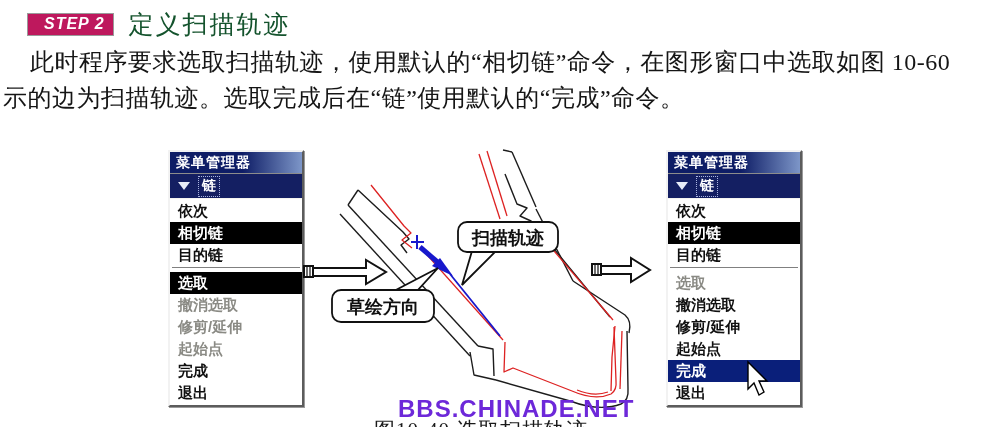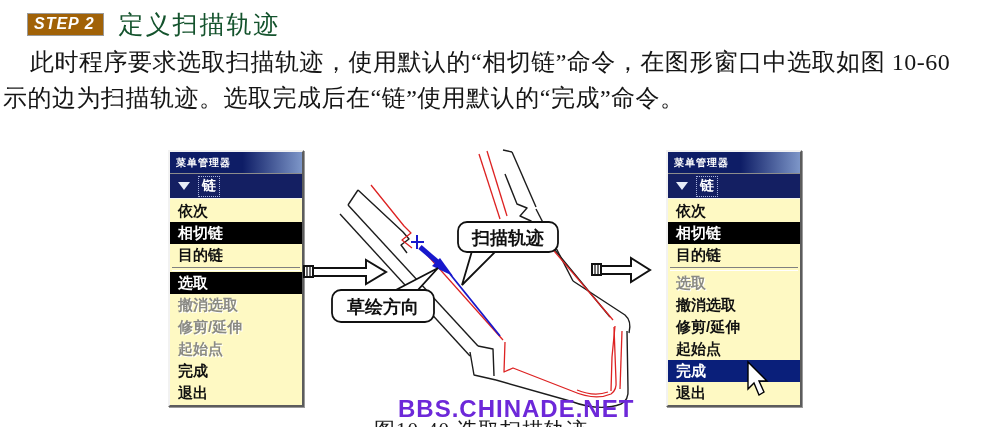--- a/index.html
+++ b/index.html
@@ -2,48 +2,48 @@
 <html><head>
 <meta charset="utf-8">
 <style>
   * { margin:0; padding:0; box-sizing:border-box; }
   html,body { width:1008px; height:427px; overflow:hidden; background:#ffffff;
               font-family:"Liberation Serif","DejaVu Serif",serif; }
   .page { position:relative; width:1008px; height:427px; background:#fff; }
 
   
   .step-header { position:absolute; left:28px; top:8px; display:flex; align-items:center; }
-  .step-badge { display:inline-block; background:#a16207; color:#fff;
+  .step-badge { display:inline-block; background:#be185d; color:#fff;
                 font-family:"Liberation Sans","DejaVu Sans",sans-serif;
                 font-style:italic; font-weight:bold; font-size:16px;
-                padding:1px 8px 2px 6px; letter-spacing:1px;
+                padding:1px 8px 2px 16px; letter-spacing:1px;
                 box-shadow:0 0 0 1px #9a9a9a; }
   .step-title { margin-left:16px; font-size:25px; color:#14532d; letter-spacing:2px; }
   .body-line { position:absolute; font-size:24px; color:#151515; letter-spacing:0.5px; white-space:nowrap; }
   .body-line.l1 { left:30px; top:46px; }
   .body-line.l2 { left:3px;  top:82px; }
 
   
   .menu-panel { position:absolute; top:150px; width:136px;
                 background:#d4d0c8;
                 border:2px solid; border-color:#f2f2f2 #5c5c5c #5c5c5c #f2f2f2;
                 box-shadow:1px 1px 0 #9a9a9a;
                 font-family:"Liberation Sans","DejaVu Sans",sans-serif; }
   .menu-panel.left  { left:168px; }
   .menu-panel.right { left:666px; }
   .mm-title { height:21px; line-height:21px; padding-left:6px;
               background:linear-gradient(90deg,#0e1d66 55%,#7d96c8);
-              color:#fff; font-weight:bold; font-size:10px; letter-spacing:1px; }
+              color:#fff; font-weight:bold; font-size:14px; letter-spacing:1px; }
   .mm-section { height:25px; background:#141f62; display:flex; align-items:center;
                 padding-left:8px; border-top:1px solid #8c8c8c; }
   .tri-icon { width:0; height:0; border-left:6px solid transparent; border-right:6px solid transparent;
               border-top:8px solid #e8ecf8; margin-right:8px; }
   .mm-section-label { color:#fff; font-weight:bold; font-size:14px;
                       border:1px dotted #aab4e0; padding:0 3px 1px 3px; }
-  .mm-items { background:#fef9c3; border-top:1px solid #f5f4f0; padding:1px 0; }
+  .mm-items { background:#ffffff; border-top:1px solid #f5f4f0; padding:1px 0; }
   .menu-item { height:22px; line-height:22px; padding-left:8px;
                font-size:15px; font-weight:bold; color:#101010; cursor:default; }
   .menu-item[data-state="selected-black"] { background:#000; color:#fff; }
   .menu-item[data-state="selected-blue"]  { background:#0a1f7a; color:#fff; }
   .menu-item[data-state="disabled"] { color:#8a8a84; text-shadow:1px 1px 0 #ffffff; }
   .menu-sep { height:4px; margin:1px 2px; border-top:1px solid #808080; border-bottom:1px solid #fff; }
 
   
   .overlay { position:absolute; left:0; top:0; z-index:5; pointer-events:none; }
   .watermark { position:absolute; left:398px; top:395px; z-index:6;

